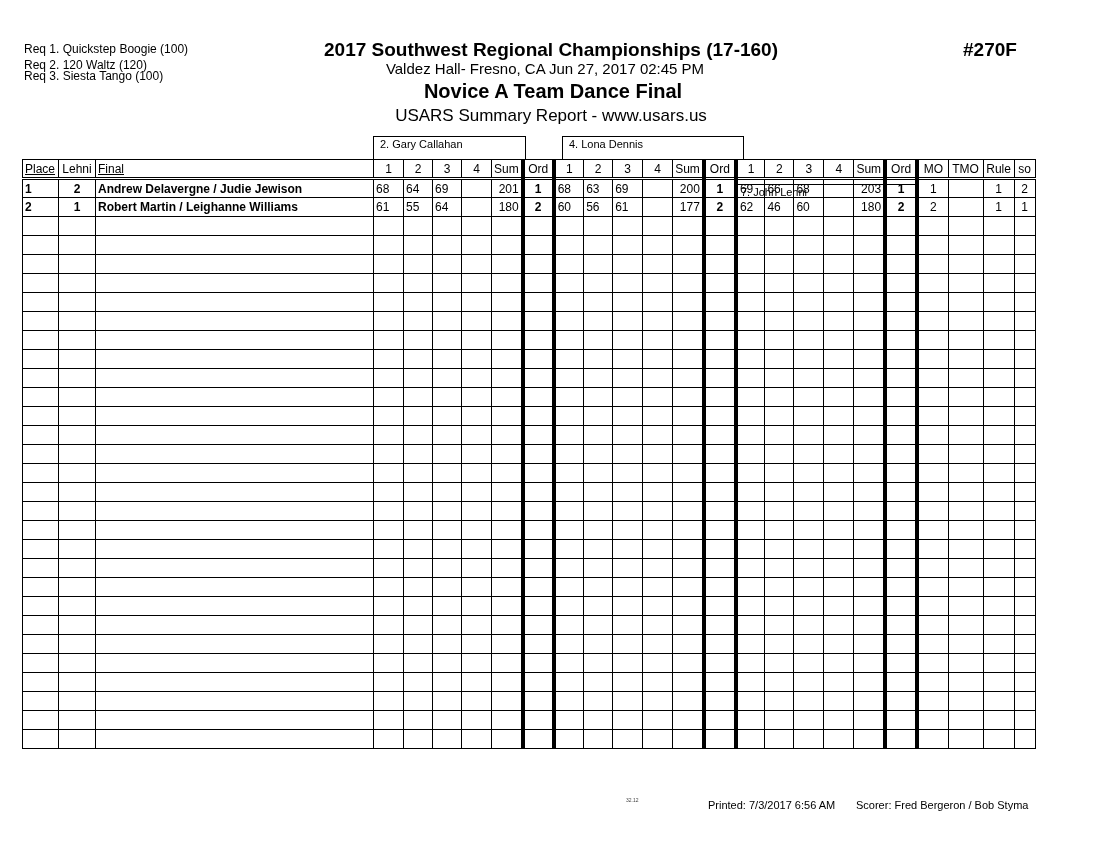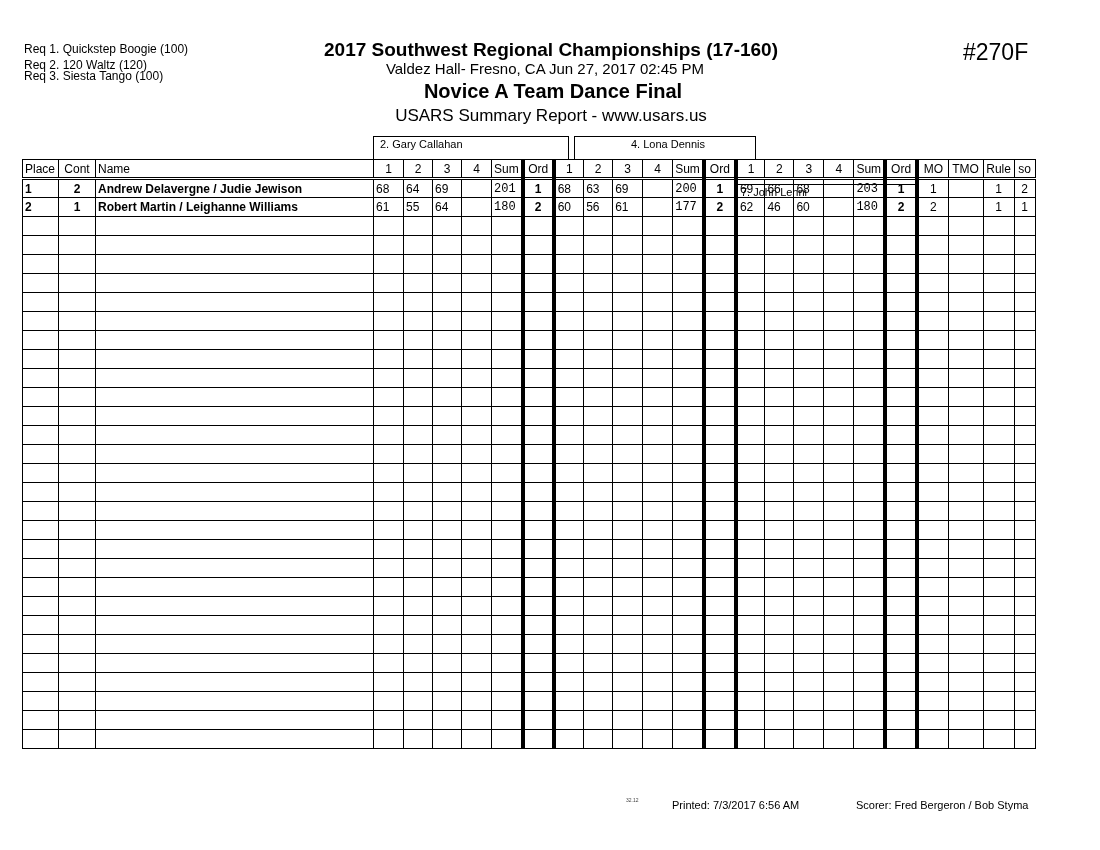--- a/index.html
+++ b/index.html
@@ -4,52 +4,52 @@
 <style>
   html, body { margin:0; padding:0; background:#ffffff; }
   body { width:1100px; height:850px; position:relative; overflow:hidden;
          font-family:"Liberation Sans", sans-serif; color:#000; }
   .abs { position:absolute;margin-top:16px; }
   .req { left:24px; font-size:12px; line-height:16px; }
   .title { top:23px; font-size:19px; font-weight:bold; left:0; width:1102px; text-align:center; }
   .venue { top:44px; font-size:15px; left:0; width:1090px; text-align:center; }
   .event { top:64px; font-size:20px; font-weight:bold; left:0; width:1106px; text-align:center; }
   .report { top:90px; font-size:17px; left:0; width:1102px; text-align:center; }
-  .evno { top:23px; left:963px; font-size:23px; font-weight:normal; }
+  .evno { top:23px; left:963px; font-size:19px; font-weight:bold; }
 
   .judgebox { position:absolute; top:136px; height:23px; border:1px solid #000; border-bottom:none;
               font-size:11px; line-height:14px; padding-left:6px; box-sizing:border-box; }
   table.grid { position:absolute; left:22px; top:159px; border-collapse:collapse; table-layout:fixed; }
   table.grid td { border:1px solid #000; height:19px; padding:0 2px; font-size:12px; line-height:16px;
                   overflow:hidden; white-space:nowrap; box-sizing:border-box; }
   table.grid tr.hdr td { font-size:12px; text-align:center; border-bottom:3px double #000; }
-  table.grid tr.hdr td.left { text-align:left; }
+  table.grid tr.hdr td.left { text-align:left;text-decoration:underline; }
   td.thickL { border-left:4px solid #000 !important; }
   td.bold { font-weight:bold; }
   td.c { text-align:center; }
-  td.r { text-align:left;font-family:Liberation Mono, monospace; }
+  td.r { text-align:right; }
   td.l { text-align:left; }
   .footer { top:783px; font-size:11px; }
   .tiny { top:781px; left:626px; font-size:5px; color:#444; }
 </style>
 </head>
 <body>
 
 <div class="abs req" style="top:25px;">Req  1.  Quickstep Boogie (100)</div>
 <div class="abs req" style="top:41px;">Req  2.  120 Waltz (120)</div>
 <div class="abs req" style="top:52px;">Req  3.  Siesta Tango (100)</div>
 
 <div class="abs title">2017 Southwest Regional Championships (17-160)</div>
 <div class="abs venue">Valdez Hall- Fresno, CA  Jun 27, 2017  02:45 PM</div>
 <div class="abs event">Novice A Team Dance Final</div>
 <div class="abs report">USARS Summary Report - www.usars.us</div>
 <div class="abs evno">#270F</div>
 
-<div class="judgebox" style="left:373px; width:196px;">2.  Gary Callahan</div>
-<div class="judgebox" style="left:574px; width:182px;text-align:center;">4.  Lona Dennis</div>
+<div class="judgebox" style="left:373px; width:153px;">2.  Gary Callahan</div>
+<div class="judgebox" style="left:562px; width:182px;">4.  Lona Dennis</div>
 <div class="judgebox" style="left:734px; width:182px;margin-top:48px;">7.  John Lehni</div>
 
 <table class="grid">
   <colgroup>
     <col style="width:36px">
       <col style="width:37px">
       <col style="width:278px">
     <col style="width:30px">
       <col style="width:29px">
       <col style="width:29px">
@@ -69,22 +69,22 @@
       <col style="width:30px">
       <col style="width:32px">
     <col style="width:31px">
       <col style="width:35px">
       <col style="width:31px">
       <col style="width:21px">
   </colgroup>
   <tbody id="grid-body">
     <tr class="hdr">
       <td class="left">Place</td>
-      <td>Cont</td>
-      <td class="left">Name</td>
+      <td>Lehni</td>
+      <td class="left">Final</td>
 
       <td>1</td>
       <td>2</td>
       <td>3</td>
       <td>4</td>
       <td>Sum</td>
       <td class="thickL">Ord</td>
 
       <td class="thickL">1</td>
       <td>2</td>
@@ -914,14 +914,14 @@
         <td class="thickL"></td>
         <td class="thickL"></td>
         <td></td>
         <td></td>
         <td></td>
       </tr>
     </tbody>
 </table>
 
 <div class="abs tiny">32.12</div>
-<div class="abs footer" style="left:624px;padding-left:48px;">Printed:  7/3/2017  6:56 AM</div>
+<div class="abs footer" style="left:660px;padding-left:48px;">Printed:  7/3/2017  6:56 AM</div>
 <div class="abs footer" style="left:856px;">Scorer:   Fred Bergeron / Bob Styma</div>
 
 </body></html>

